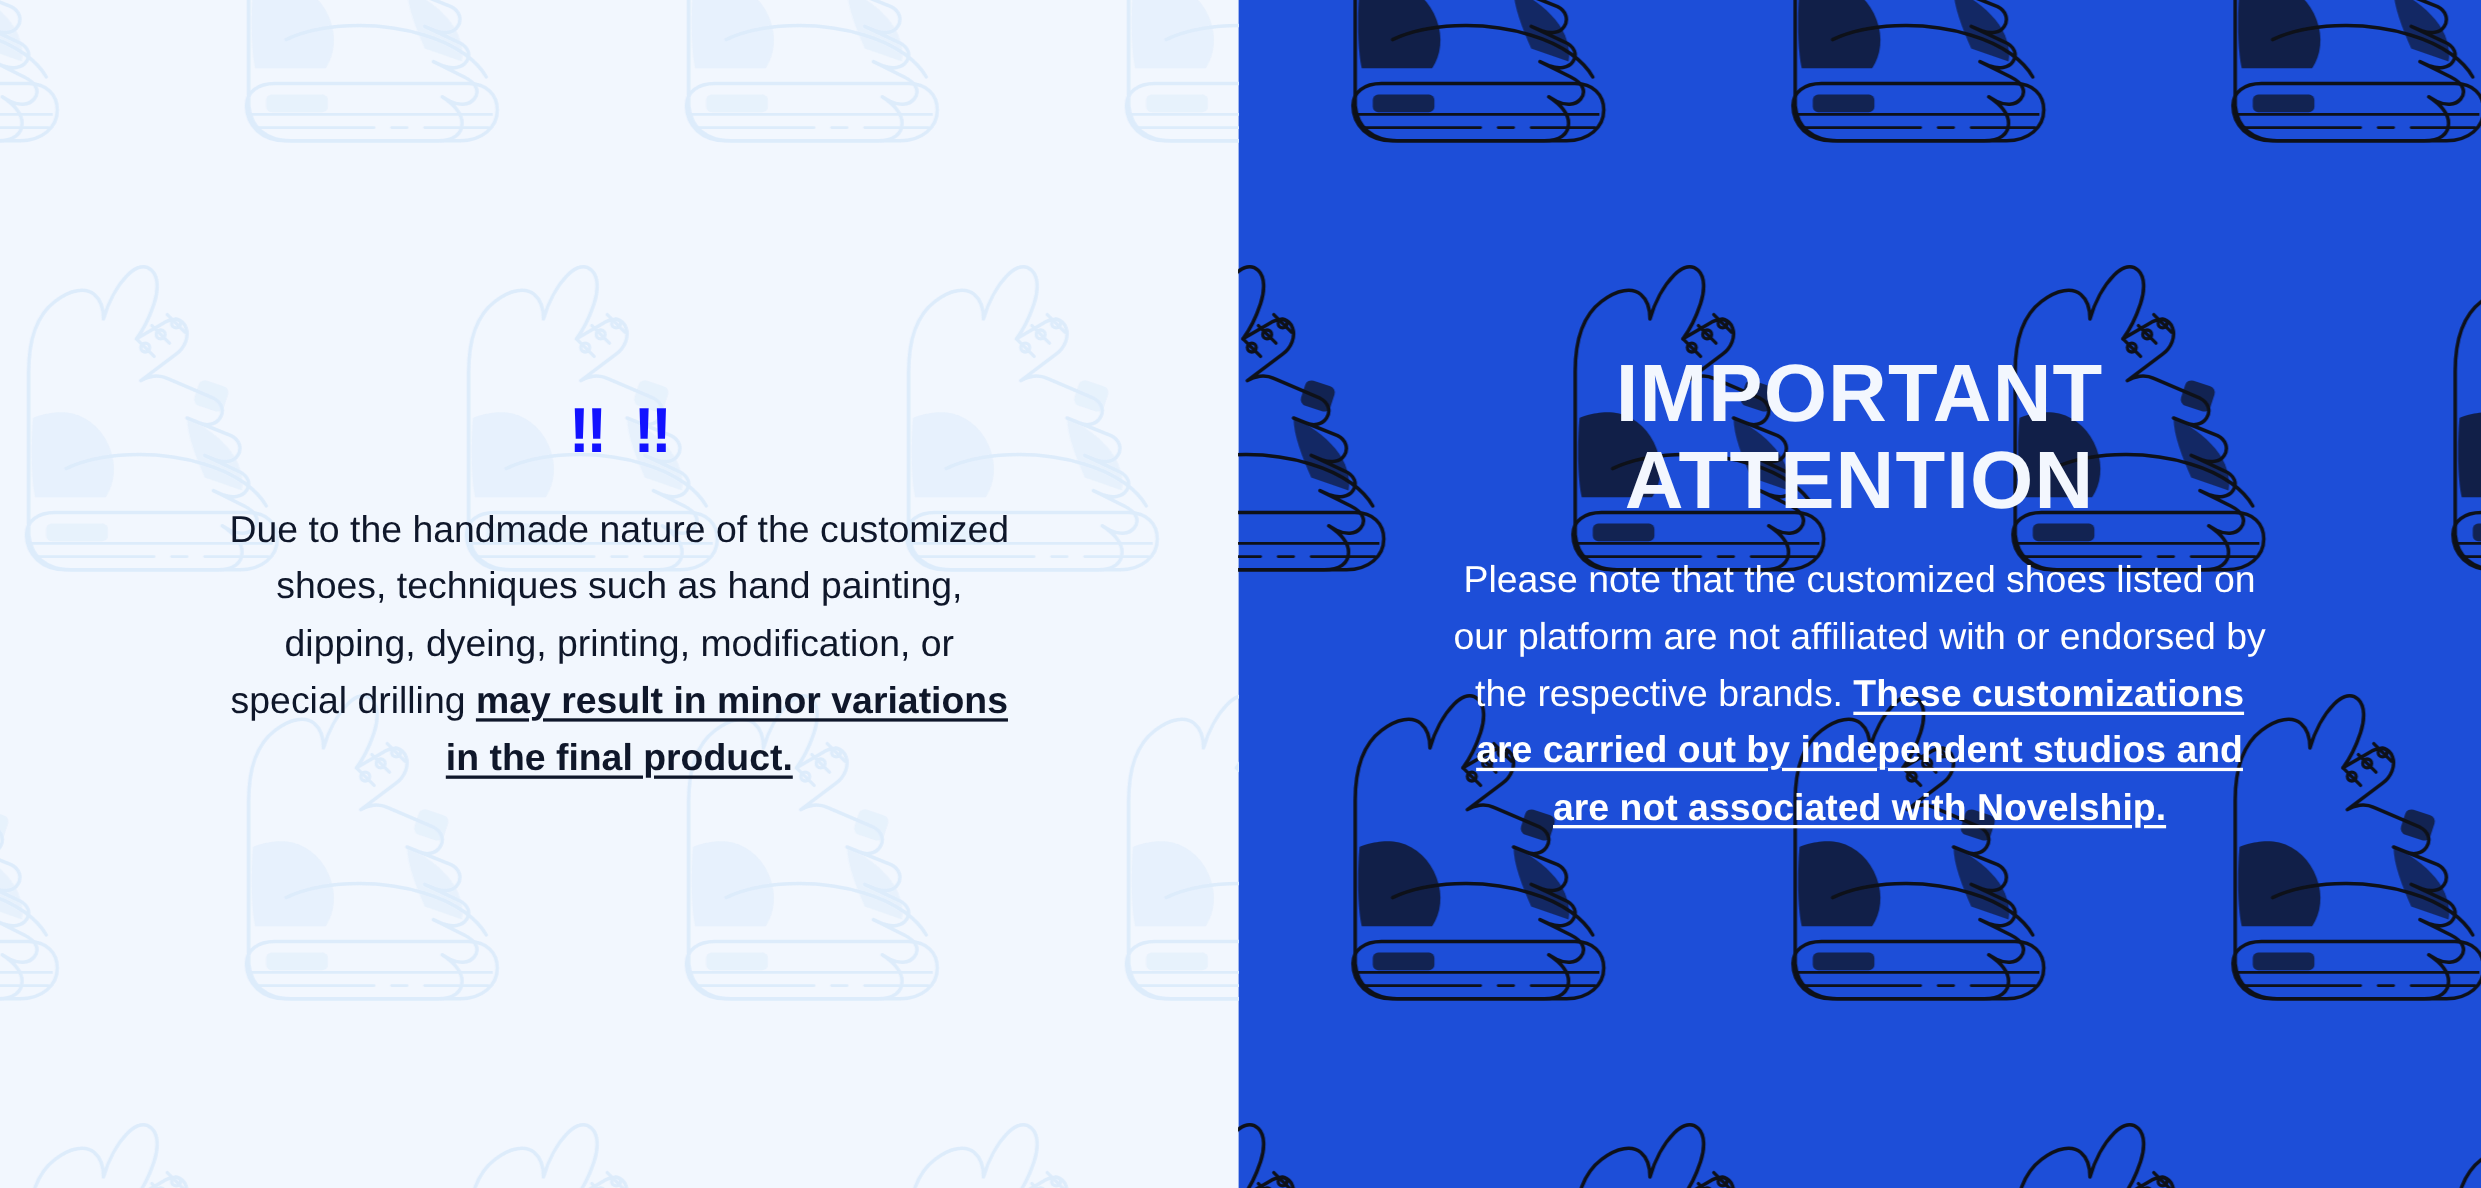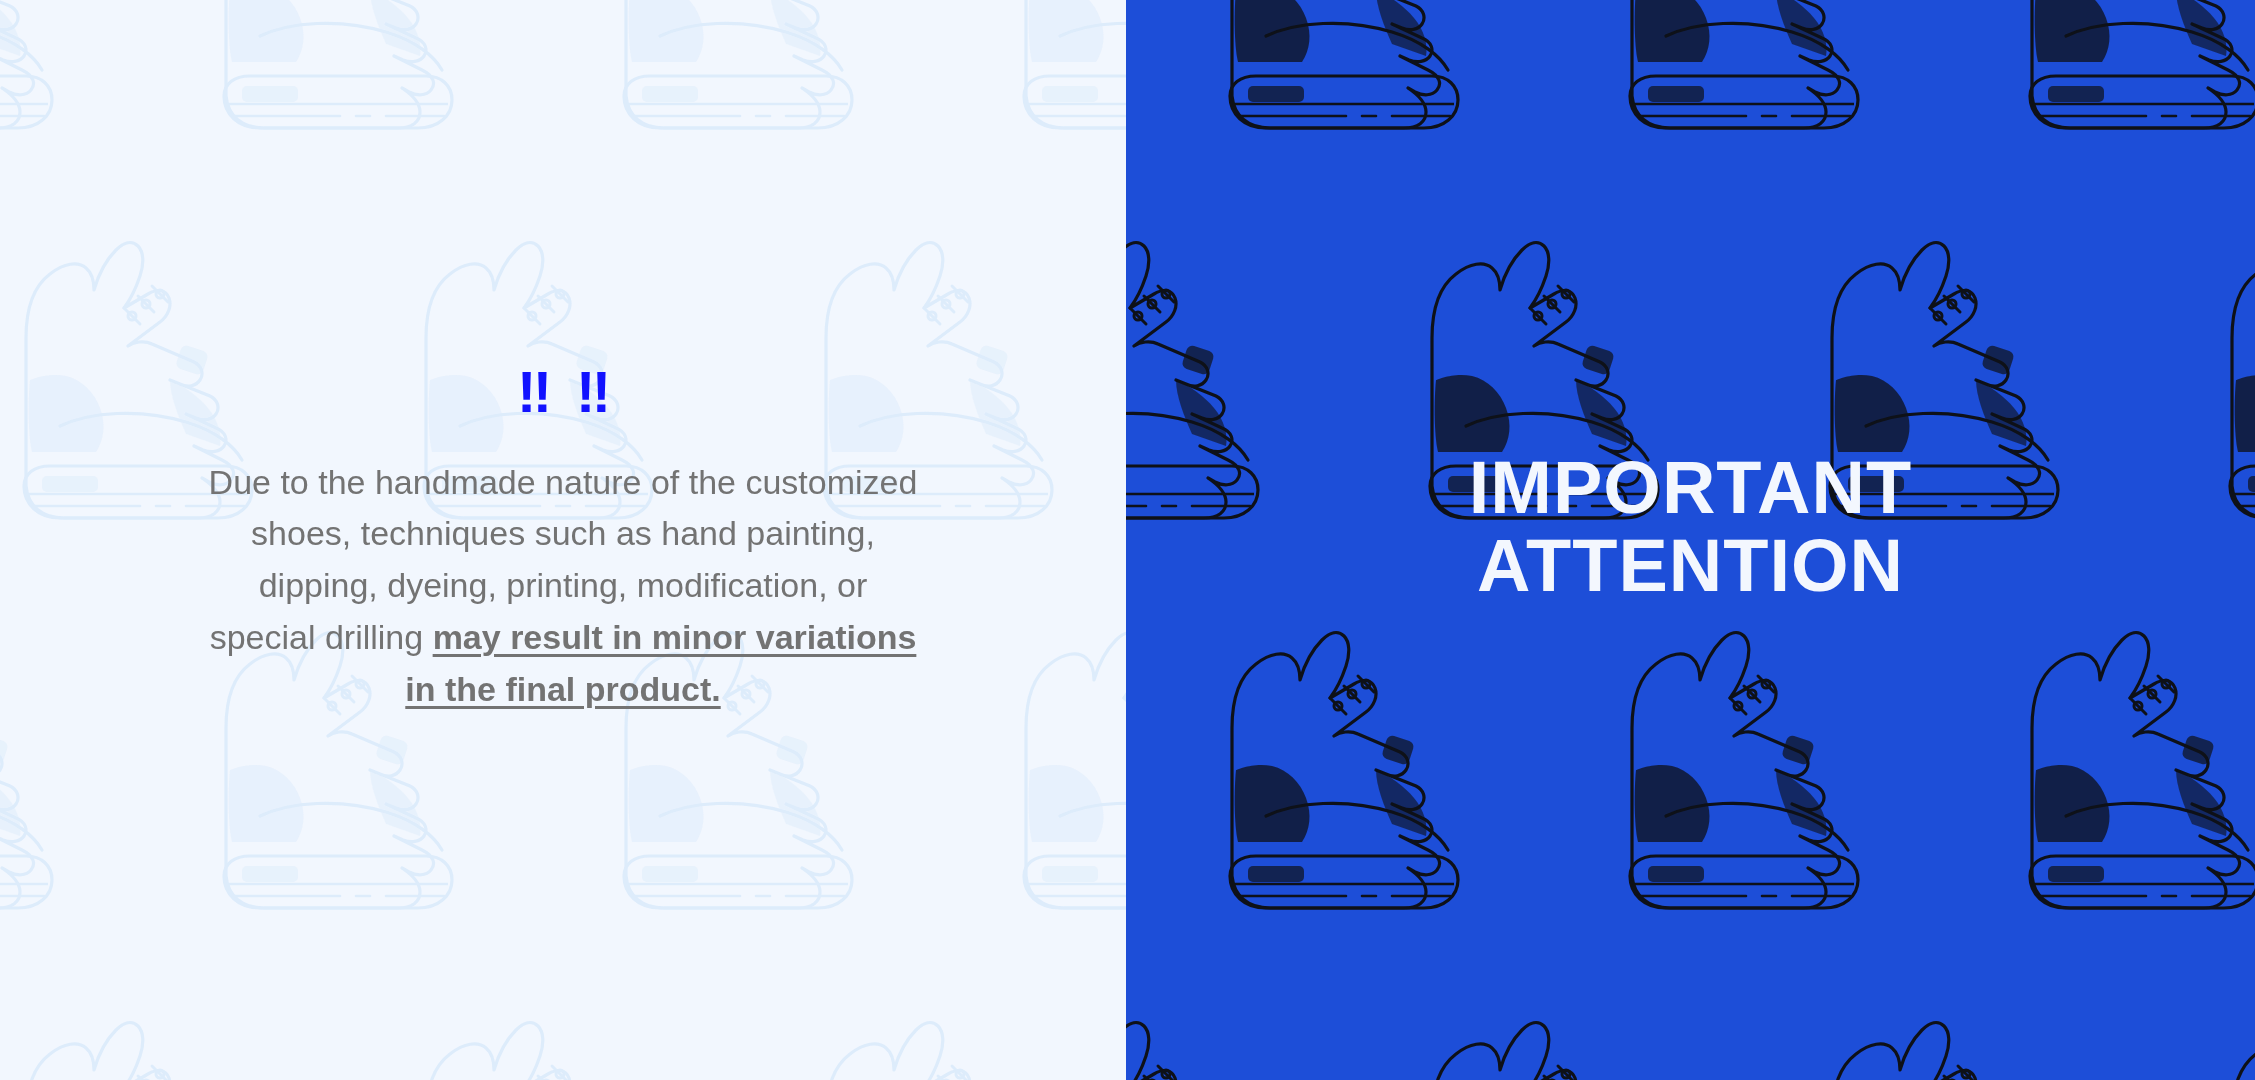--- a/index.html
+++ b/index.html
@@ -61,21 +61,21 @@
     letter-spacing:-2px;
     line-height:1;
     position:relative;
     top:-2px;
   }
   .attn-word { display:inline-block; }
 
   .body-left {
     font-size:34px;
     line-height:1.52;
-    color:#737373;
+    color:#0f172a;
     width:720px;
     margin:0 auto;
     font-weight:400;
   }
   .body-left .em {
     font-weight:700;
     text-decoration:underline;
     text-underline-offset:5px;
     text-decoration-thickness:2.5px;
   }
@@ -242,16 +242,19 @@
         <use href="#sneakerR" x="740" y="1050"></use>
         <use href="#sneakerR" x="1140" y="1050"></use>
       </g>
     </svg>
 
     <div class="content">
       <h1 class="disc-heading">
         <span class="line">IMPORTANT</span>
         <span class="line">ATTENTION</span>
       </h1>
+      <p class="body-right">
+        <span>Please note that the customized shoes listed on our platform are not affiliated with or endorsed by the respective brands. </span><span class="em">These customizations are carried out by independent studios and are not associated with Novelship.</span>
+      </p>
     </div>
   </section>
 
 </div>
 
 </body></html>

